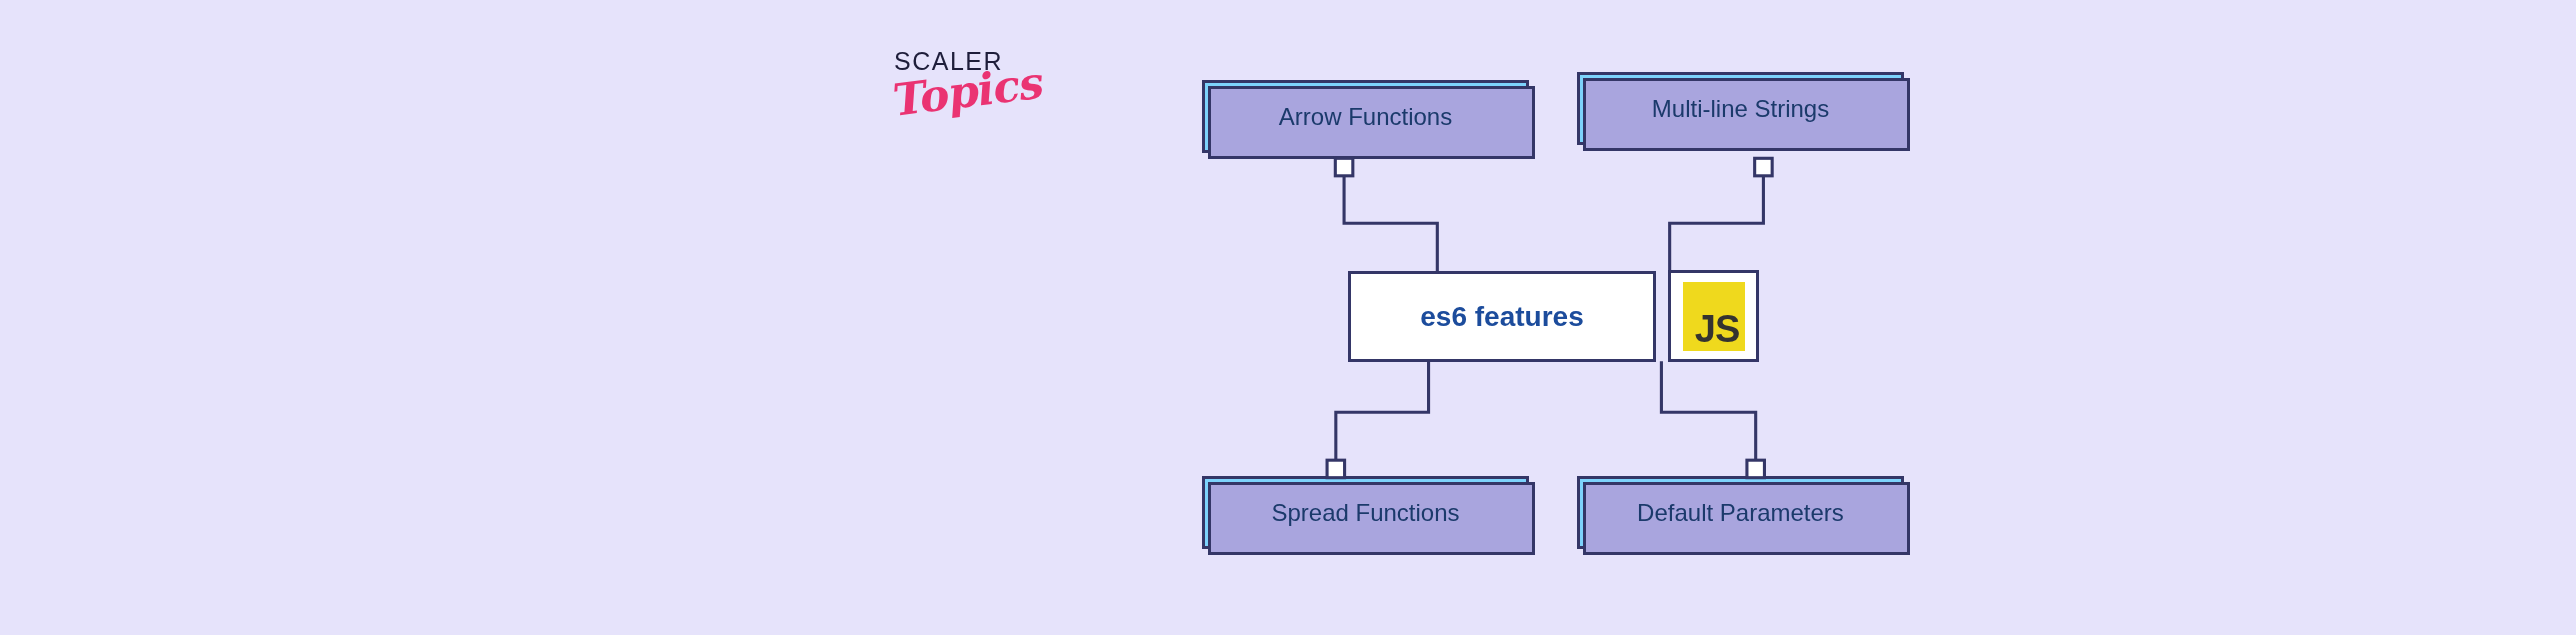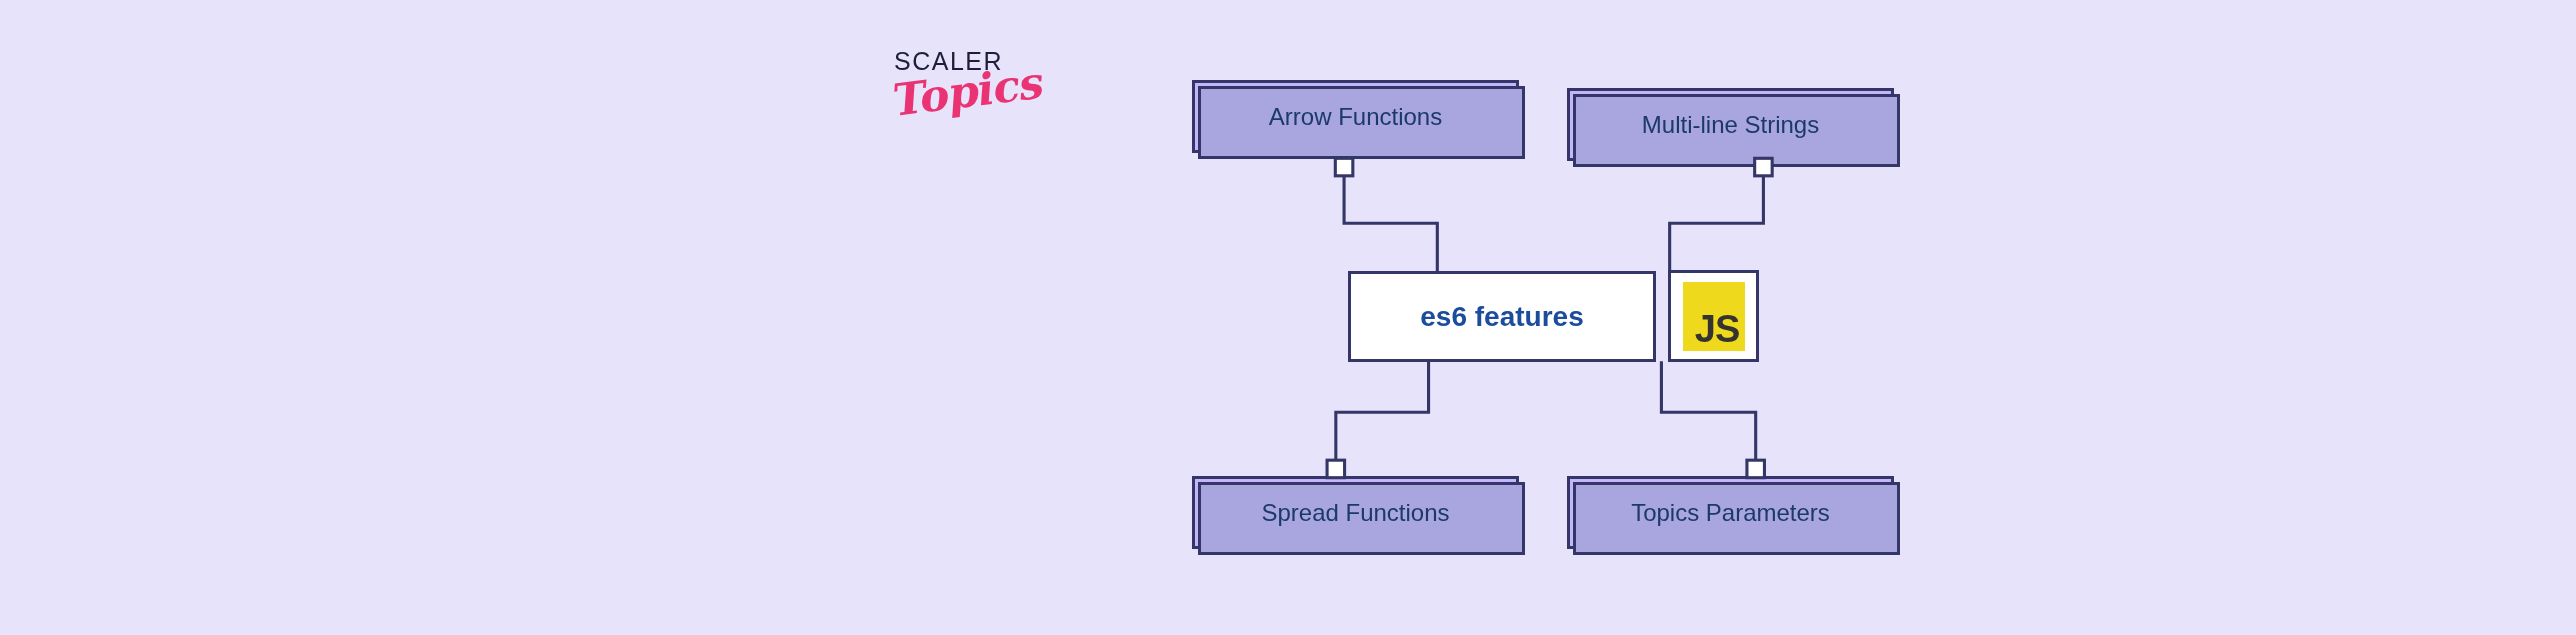--- a/index.html
+++ b/index.html
@@ -23,21 +23,21 @@
     font-size:44px;line-height:0.9;color:#ea3372;
     transform:rotate(-7deg);transform-origin:left top;
     margin-top:7.2px;margin-left:-3.1px;letter-spacing:-1px;
   }
   
   .node{
     position:absolute;box-sizing:border-box;
     display:flex;align-items:center;justify-content:center;
     border:3.1px solid #343667;z-index:1;
   }
-  .node.feature{background:#c4b5fd;}
+  .node.feature{background:#7dd3fc;margin-left:10px;}
   .node.feature::after{
     content:"";position:absolute;z-index:-1;
     left:2.6px;top:2.6px;width:100%;height:100%;
     background:#a9a5de;border:3.1px solid #343667;
   }
   .node.root{background:#ffffff;}
   .node.badge{background:#ffffff;}
   .node .label{
     font-size:24px;color:#1b3a6b;white-space:nowrap;
   }
@@ -63,36 +63,36 @@
 
   <div class="logo">
     <div class="logo-brand">SCALER</div>
     <div class="logo-sub">Topics</div>
   </div>
 
   <div id="nodes">
       <div class="node feature" style="left: 1192px; top: 80px; width: 327px; height: 73px;">
         <span class="label">Arrow Functions</span>
       </div>
-      <div class="node feature" style="left: 1567px; top: 88px; width: 327px; height: 73px;">
+      <div class="node feature" style="left: 1567px; top: 72px; width: 327px; height: 73px;">
         <span class="label">Multi-line Strings</span>
       </div>
       <div class="node root" style="left: 1348px; top: 271px; width: 308px; height: 91px;">
         <span class="label">es6 features</span>
       </div>
       <div class="node badge" style="left: 1668px; top: 270px; width: 91px; height: 92px;">
         <div class="js-inner">
           <span class="js-letters">JS</span>
         </div>
       </div>
       <div class="node feature" style="left: 1192px; top: 476px; width: 327px; height: 73px;">
         <span class="label">Spread Functions</span>
       </div>
       <div class="node feature" style="left: 1567px; top: 476px; width: 327px; height: 73px;">
-        <span class="label">Topics Parameters</span>
+        <span class="label">Default Parameters</span>
       </div>
     </div>
 
   <svg class="wires" width="3091" height="636" viewBox="0 0 6000 1234">
       <polyline points="2609,340 2609,433 2790,433 2790,530" fill="none" stroke="#343667" stroke-width="6"></polyline>
       <polyline points="3423,340 3423,433 3241,433 3241,529" fill="none" stroke="#343667" stroke-width="6"></polyline>
       <polyline points="2773,701 2773,800 2593,800 2593,898" fill="none" stroke="#343667" stroke-width="6"></polyline>
       <polyline points="3225,701 3225,800 3408,800 3408,898" fill="none" stroke="#343667" stroke-width="6"></polyline>
       <rect x="2592" y="307" width="34" height="34" fill="#ffffff" stroke="#343667" stroke-width="6"></rect>
       <rect x="3406" y="307" width="34" height="34" fill="#ffffff" stroke="#343667" stroke-width="6"></rect>

